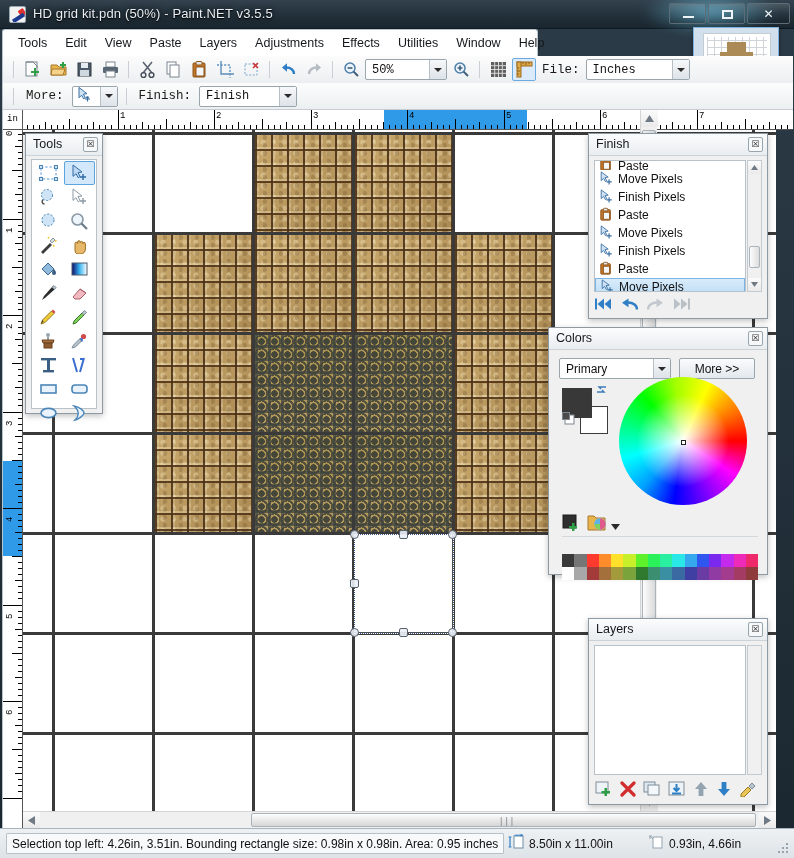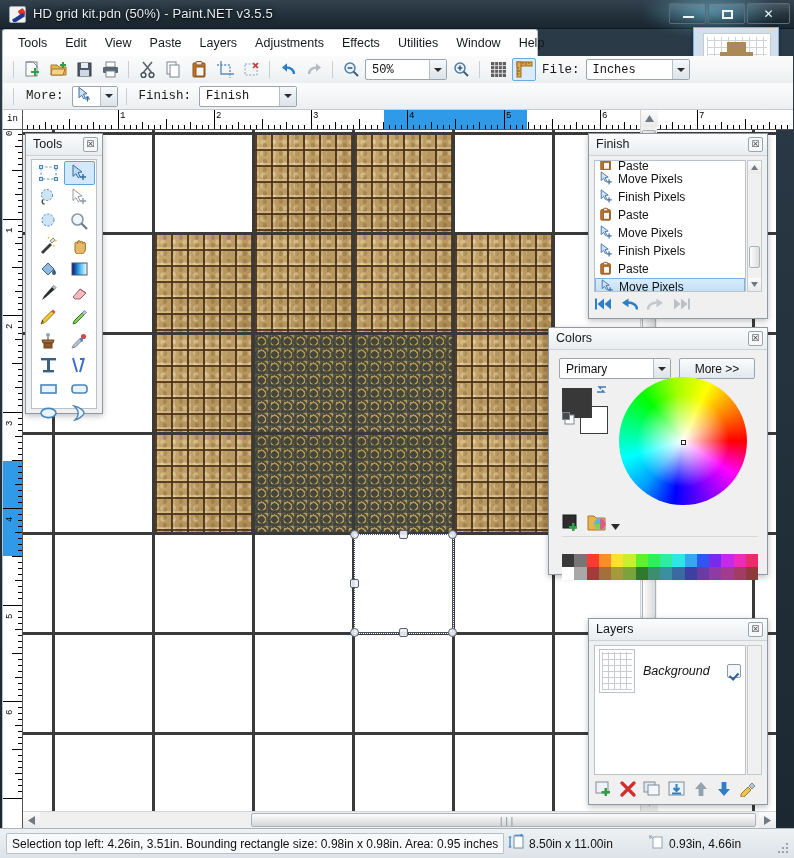--- a/index.html
+++ b/index.html
@@ -1278,27 +1278,20 @@
     </div>
   </div>
 
   <div class="panel" id="layers-panel">
     <div class="panel-head">
       <div class="panel-title">Layers</div>
       <div class="panel-close">☒</div>
     </div>
     <div class="panel-body">
       <div class="lay-list">
-        <div class="lay-row">
-          <div class="lay-thumb">
-            <div class="gridthumb"></div>
-          </div>
-          <div class="lay-name bg">Background</div>
-          <div class="chk"></div>
-        </div>
       </div>
       <div class="lsb"></div>
       <div class="lay-toolbar">
         <span>
           <svg width="18" height="16" viewBox="0 0 18 16">
               <rect x="1" y="1" width="12" height="11" fill="#eef3f7" stroke="#7e8d99"></rect>
               <rect x="9.5" y="7" width="2.5" height="8" fill="#2f9e44"></rect>
               <rect x="6.5" y="10" width="8.5" height="2.5" fill="#2f9e44"></rect>
             </svg>
         </span>

